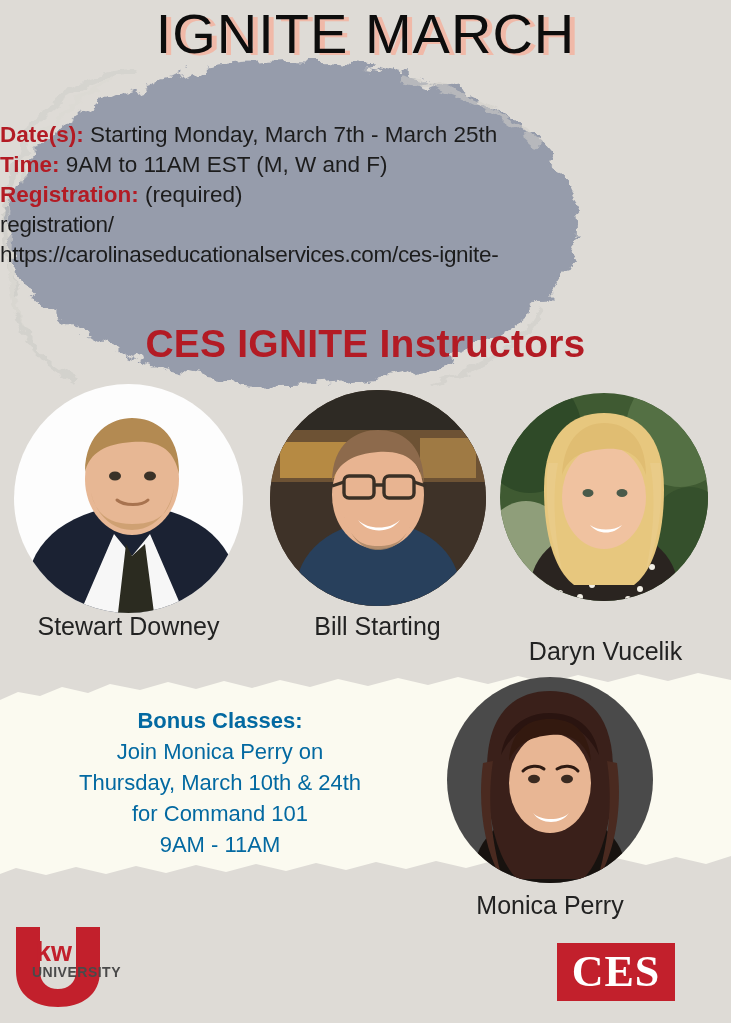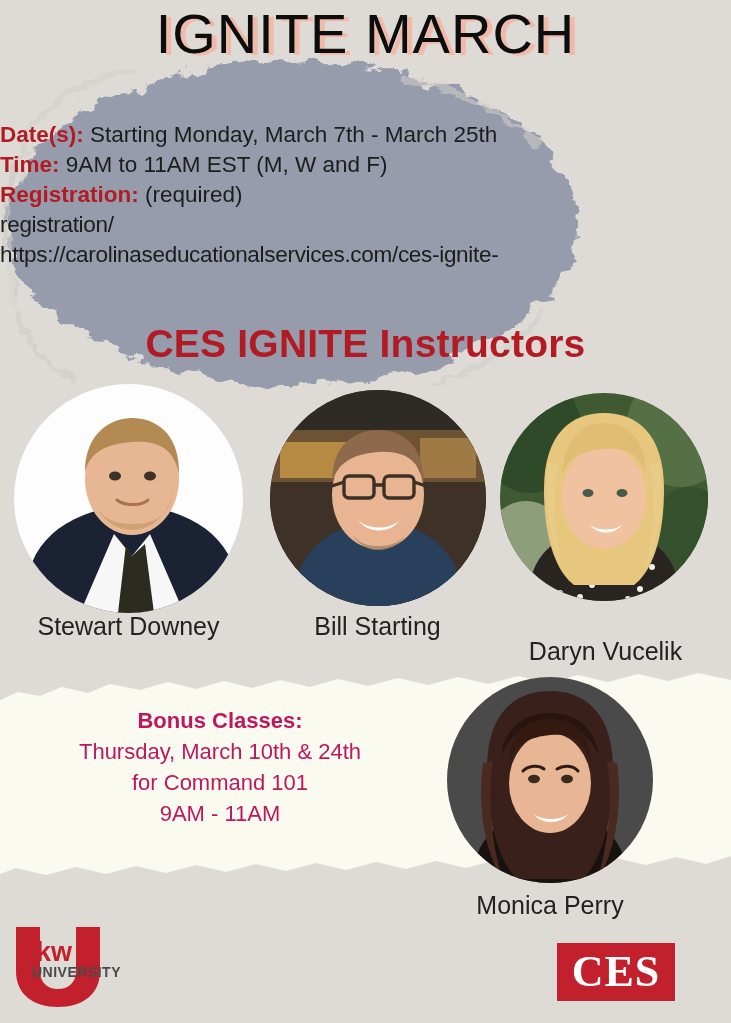--- a/index.html
+++ b/index.html
@@ -108,21 +108,21 @@
 
   
   .bonus {
     position: absolute;
     left: 20px;
     top: 705px;
     width: 400px;
     text-align: center;
     font-size: 22px;
     line-height: 31px;
-    color: #be185d;
+    color: #0369a1;
   }
   .bonus .b-title { font-weight: bold; }
 
   
   .kw-logo {
     position: absolute;
     left: 8px;
     top: 925px;
     width: 120px;
     height: 85px;
@@ -285,20 +285,21 @@
   <div class="pname" style="left:490px; top:637px; width:231px;">Daryn Vucelik</div>
 
   <div class="band">
     <svg viewBox="0 0 731 235" preserveAspectRatio="none" aria-hidden="true">
       <path d="M0,40 L18,32 L40,36 L62,27 L88,33 L110,24 L140,30 L168,22 L196,29 L224,21 L252,28 L280,20 L310,27 L338,19 L368,26 L398,18 L428,25 L458,17 L488,24 L518,16 L548,23 L578,15 L608,22 L638,14 L668,21 L698,13 L731,20 L731,196 L706,204 L676,197 L646,205 L616,198 L586,206 L556,199 L526,207 L496,200 L466,208 L436,201 L406,209 L376,202 L346,210 L316,203 L286,211 L256,204 L226,212 L196,205 L166,213 L136,206 L106,214 L76,207 L46,215 L16,208 L0,214 Z" fill="#fbfaf0"></path>
     </svg>
   </div>
 
   <div class="bonus">
     <div class="b-title">Bonus Classes:</div>
+    <div>Join Monica Perry on</div>
     <div>Thursday, March 10th &amp; 24th</div>
     <div>for Command 101</div>
     <div>9AM - 11AM</div>
   </div>
 
   <div class="photo" style="left:447px; top:677px; width:206px; height:206px;">
     <svg viewBox="0 0 206 206" aria-hidden="true">
       <rect width="206" height="206" fill="#4a4a4a"></rect>
       <ellipse cx="103" cy="196" rx="76" ry="64" fill="#17120f"></ellipse>
       <path d="M40,92 C40,34 70,14 103,14 C136,14 166,34 166,92 C166,150 152,186 136,202 L70,202 C54,186 40,150 40,92 Z" fill="#3a201a"></path>

